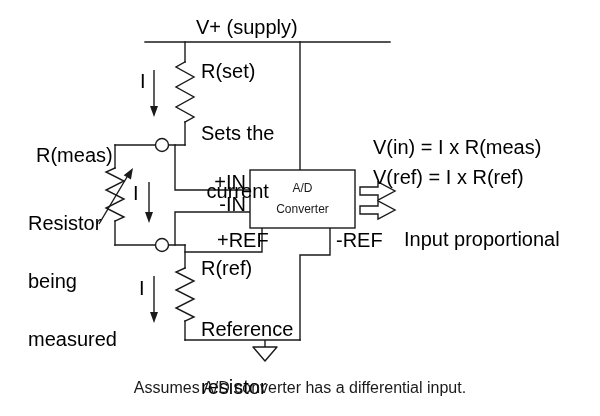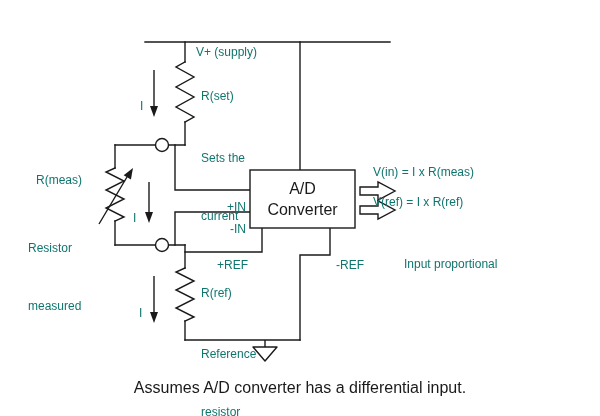--- a/index.html
+++ b/index.html
@@ -13,34 +13,33 @@
   }
   .stage {
     position: relative;
     width: 600px; height: 416px;
     background: #ffffff;
     overflow: hidden;
   }
   .stage svg { position: absolute; left: 0; top: 0; }
   .lbl {
     position: absolute;
-    font-size: 12px;
+    font-size: 20px;
     line-height: 18px;
     white-space: pre;
-    color: #0f766e;
-    margin-top: 25px;
+    color: #000000;
   }
   .multi span { display: block; line-height: 22px; }
   .pin { width: 34px; text-align: right; }
   .adc-box-text {
     position: absolute;
     left: 250px; top: 170px; width: 105px; height: 58px;
     display: flex; flex-direction: column;
     align-items: center; justify-content: center;
-    font-size: 16px; line-height: 21px;
+    font-size: 12px; line-height: 21px;
   }
   .caption {
     position: absolute;
     left: 0; top: 379px; width: 600px;
     text-align: center;
     font-size: 16px;
   }
 </style>
 </head>
 <body>
@@ -99,29 +98,30 @@
 
     <g fill="#ffffff" stroke="#1a1a1a" stroke-width="1.4" stroke-linejoin="miter">
       <polygon points="360,187 378,187 378,182 395,191 378,200 378,195 360,195"></polygon>
       <polygon points="360,206 378,206 378,201 395,210 378,219 378,214 360,214"></polygon>
     </g>
   </svg>
 
   <div class="lbl" style="left:196px; top:18px;">V+ (supply)</div>
 
   <div class="lbl" style="left:201px; top:62px;">R(set)</div>
-  <div class="lbl multi" style="left:201px; top:86px;">
+  <div class="lbl multi" style="left:201px; top:86px;text-align:center;">
     <span>Sets the</span>
     <span>current</span>
   </div>
   <div class="lbl" style="left:140px; top:72px;">I</div>
 
   <div class="lbl" style="left:36px; top:146px;">R(meas)</div>
   <div class="lbl multi" style="left:28px; top:176px;">
     <span>Resistor</span>
+    <span>being</span>
     <span>measured</span>
   </div>
   <div class="lbl" style="left:133px; top:184px;">I</div>
 
   <div class="lbl" style="left:201px; top:259px;">R(ref)</div>
   <div class="lbl multi" style="left:201px; top:282px;">
     <span>Reference</span>
     <span>resistor</span>
   </div>
   <div class="lbl" style="left:139px; top:279px;">I</div>

